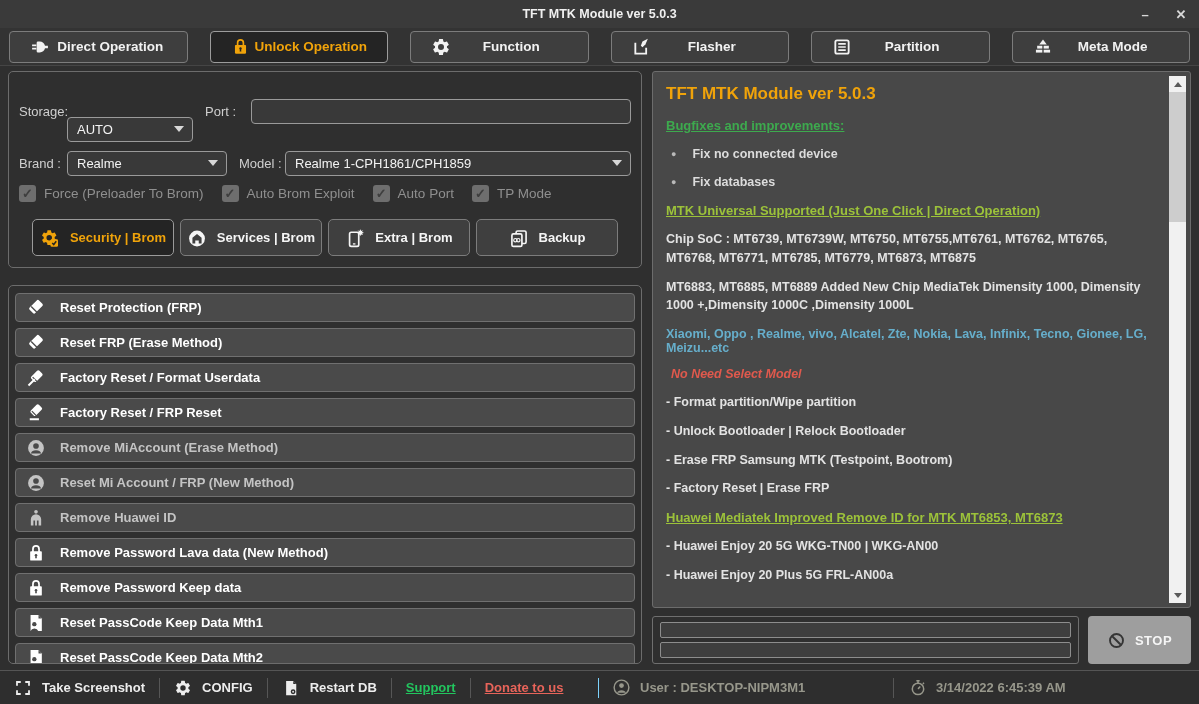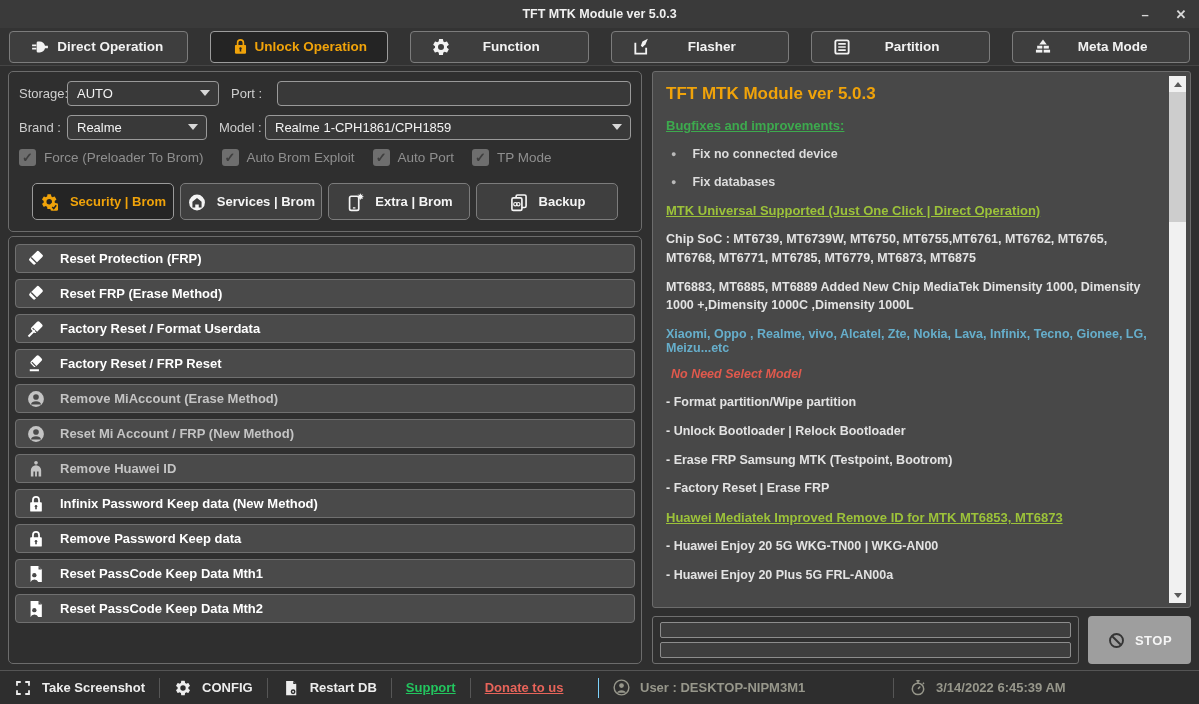--- a/index.html
+++ b/index.html
@@ -35,40 +35,40 @@
 
   
   .form-box { border:1px solid #6c6c6c; border-radius:5px; padding:9px 10px 11px; }
   .frow { display:flex; align-items:center; margin-bottom:9px; }
   .flabel { color:#cfcfcf; font-size:13px; flex:none; }
   .w46 { width:48px; } .w44 { width:46px; margin-left:12px; }
   .dd { position:relative; display:flex; align-items:center; height:25px; background:#393939;
         border:1px solid #9a9a9a; border-radius:4px; padding:0 24px 0 9px; color:#f3f3f3; font-size:13px; cursor:pointer; }
   .dd .arrow { position:absolute; right:8px; top:8px; width:0; height:0;
                border-left:5px solid transparent; border-right:5px solid transparent; border-top:6px solid #d8d8d8; }
-  .dd-storage { width:152px; } .dd-brand { width:140px; } .dd-model { flex:1; }
+  .dd-storage { width:126px;margin-top:36px; } .dd-brand { width:160px; } .dd-model { flex:1; }
   .txt { flex:1; height:25px; background:#393939; border:1px solid #9a9a9a; border-radius:4px;
          color:#fff; padding:0 8px; font-size:13px; font-family:inherit; }
 
   .cbrow { margin:2px 0 3px; gap:18px; }
   .cbwrap { display:flex; align-items:center; gap:8px; cursor:default; }
   .cb { width:17px; height:17px; background:#6e6e6e; border-radius:3px; display:flex; align-items:center; justify-content:center; }
   .cb::after { content:"\2713"; color:#3e3e3e; font-size:13px; font-weight:bold; }
   .cblabel { color:#8f8f8f; font-size:13.5px; }
 
   
   .subtabs { display:flex; gap:6px; padding:0 13px; margin-top:17px; }
   .st-btn { flex:1; height:37px; background:#3f3f3f; border:1px solid #7c7c7c; border-radius:5px;
             display:flex; align-items:center; justify-content:center; gap:10px; color:#f5f5f5;
             font-weight:bold; font-size:13px; font-family:inherit; cursor:pointer; }
   .st-btn .st-ic { width:20px; height:20px; display:flex; }
   .st-btn.active { background:#242424; border-color:#9a9a9a; color:#F0A30A; }
 
   
-  .list-box { margin-top:4px; flex:1; border:1px solid #6c6c6c; border-radius:5px; padding:7px 6px; overflow:hidden; }
+  .list-box { margin-top:17px; flex:1; border:1px solid #6c6c6c; border-radius:5px; padding:7px 6px; overflow:hidden; }
   .op { height:29px; margin-bottom:6px; background:#4a4a4a; border:1px solid #707070; border-radius:4px;
         display:flex; align-items:center; padding:0 10px; gap:14px; color:#ffffff; font-weight:bold; font-size:13px; cursor:pointer; }
   .op.disabled { color:#c4c4c4; }
   .op .ic { width:20px; height:20px; display:flex; color:inherit; }
 
   
   .info-box { flex:1; background:#484848; border:1px solid #6c6c6c; border-radius:3px;
               position:relative; padding:10px 32px 8px 13px; overflow:hidden; }
   .i-title  { color:#F0A30A; font-size:17px; font-weight:bold; margin:2px 0 14px; }
   .i-green  { color:#3DAA4E; font-weight:bold; text-decoration:underline; font-size:13px; margin:12px 0; }
@@ -336,21 +336,21 @@
         <span>Remove Huawei ID</span>
       </div>
       <div class="op">
         <span class="ic">
           <svg width="20" height="20" viewBox="0 0 24 24">
               <path fill="currentColor" d="M12 2.5A4.7 4.7 0 0 0 7.3 7.2V10H6a1 1 0 0 0-1 1v9a1 1 0 0 0 1 1h12a1 1 0 0 0 1-1v-9a1 1 0 0 0-1-1h-1.3V7.2A4.7 4.7 0 0 0 12 2.5zm-2.6 7.5V7.2a2.6 2.6 0 1 1 5.2 0V10H9.4z"></path>
               <circle cx="12" cy="14.6" r="1.5" fill="#4a4a4a"></circle>
               <path d="M11.3 15.2h1.4l.4 3h-2.2z" fill="#4a4a4a"></path>
             </svg>
         </span>
-        <span>Infinix Password Keep data (New Method)</span>
+        <span>Remove Password Lava data (New Method)</span>
       </div>
       <div class="op">
         <span class="ic">
           <svg width="20" height="20" viewBox="0 0 24 24">
               <path fill="currentColor" d="M12 2.5A4.7 4.7 0 0 0 7.3 7.2V10H6a1 1 0 0 0-1 1v9a1 1 0 0 0 1 1h12a1 1 0 0 0 1-1v-9a1 1 0 0 0-1-1h-1.3V7.2A4.7 4.7 0 0 0 12 2.5zm-2.6 7.5V7.2a2.6 2.6 0 1 1 5.2 0V10H9.4z"></path>
               <circle cx="12" cy="14.6" r="1.5" fill="#4a4a4a"></circle>
               <path d="M11.3 15.2h1.4l.4 3h-2.2z" fill="#4a4a4a"></path>
             </svg>
         </span>
         <span>Remove Password Keep data</span>

